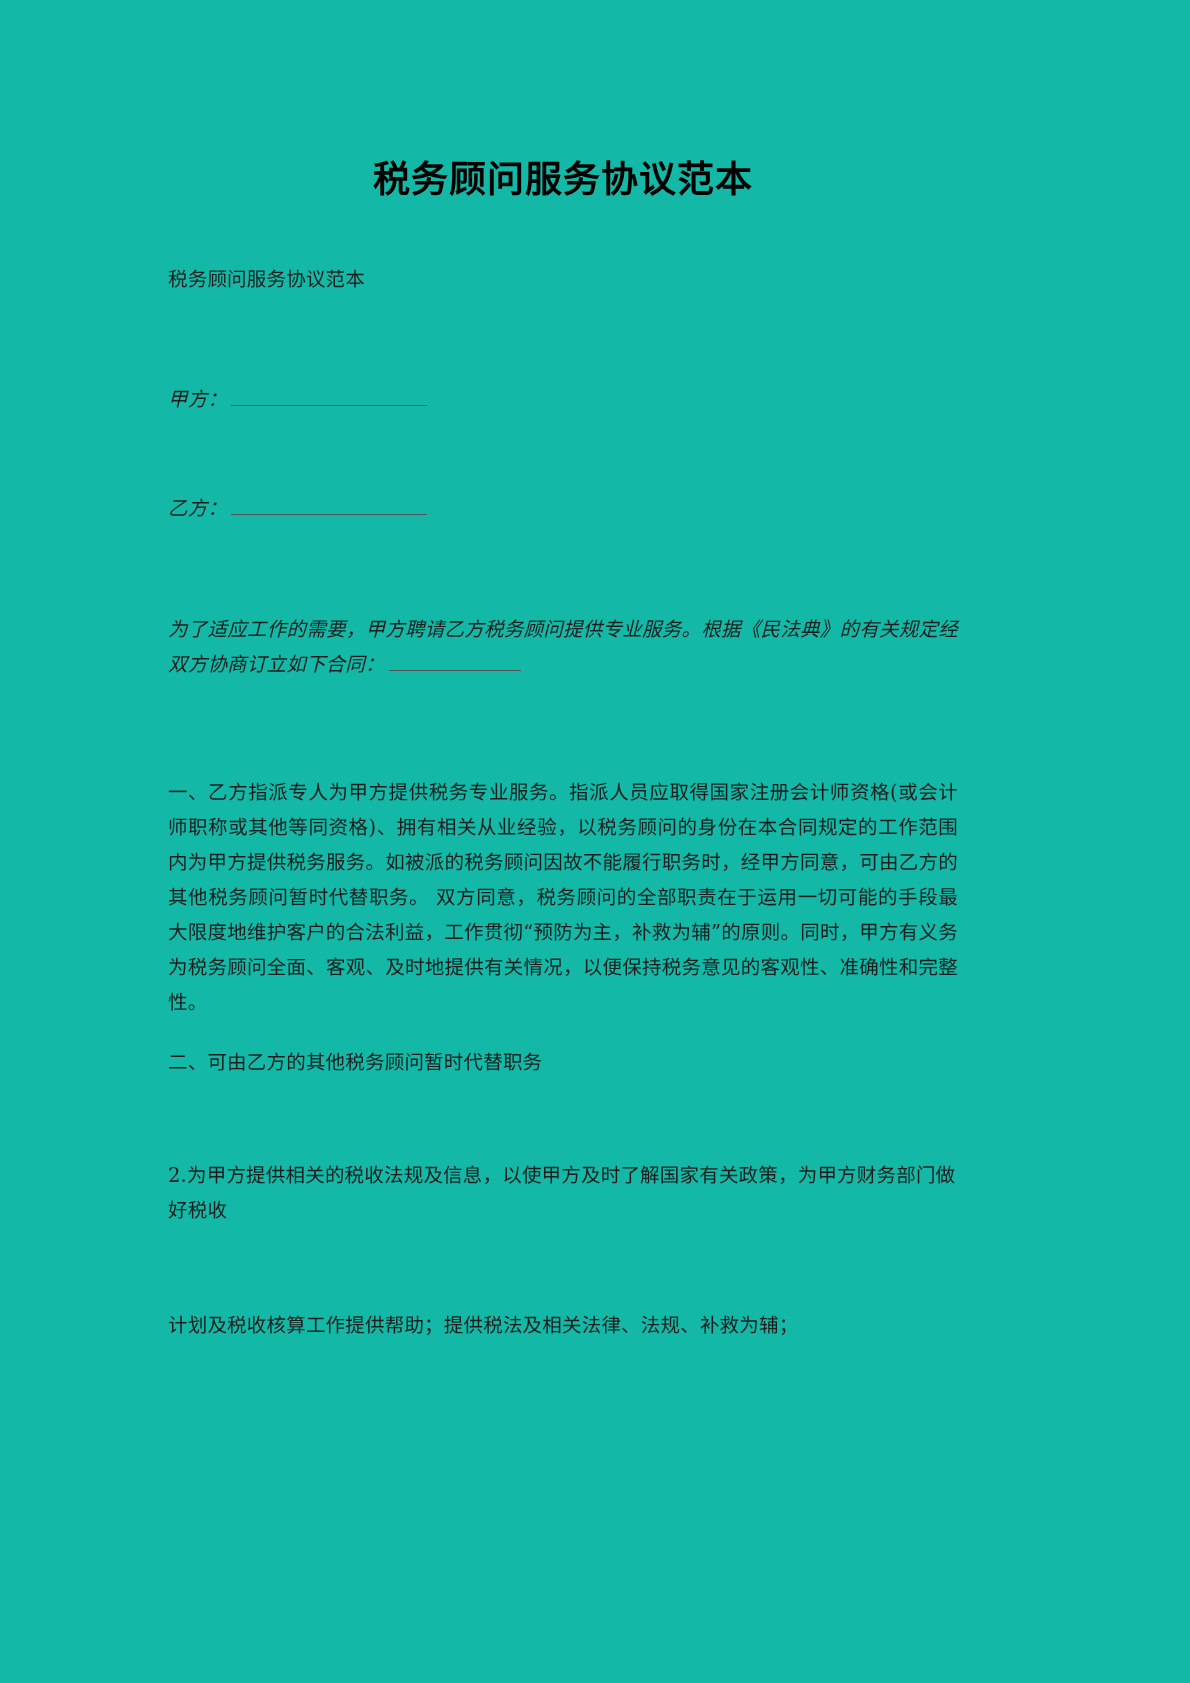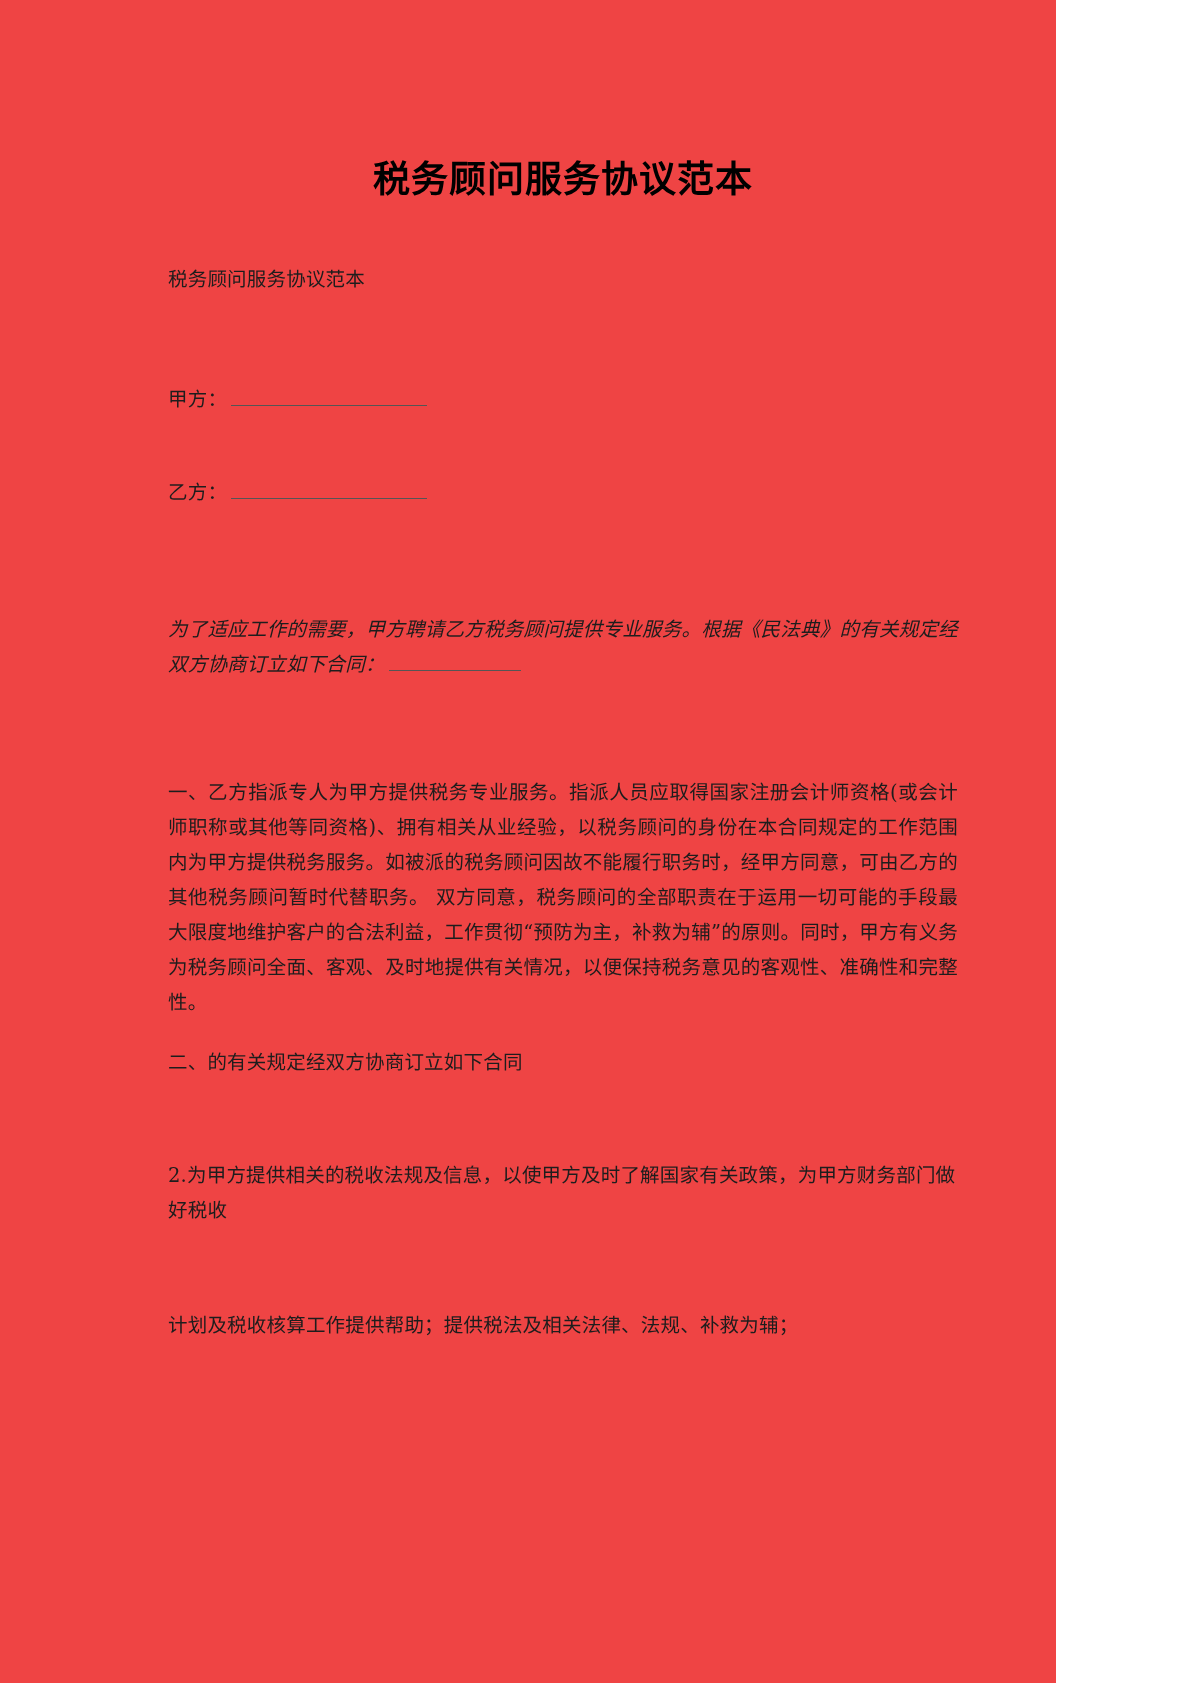--- a/index.html
+++ b/index.html
@@ -10,23 +10,23 @@
   }
   body {
     width: 1190px;
     height: 1683px;
     font-family: "DejaVu Serif", "Liberation Serif", serif;
     color: #1a1a1a;
     -webkit-font-smoothing: antialiased;
   }
   .page {
     position: relative;
-    width: 1056px;
+    width: 1190px;
     height: 1683px;
-    background: #ef4444;
+    background: #14b8a6;
     box-sizing: border-box;
     padding: 0;
     overflow: hidden;
   }
   .content {
     position: absolute;
     left: 168px;
     top: 0;
     width: 790px;
   }
@@ -68,41 +68,42 @@
     margin-left: 4px;
   }
   .fill-long {
     width: 196px;
   }
   .fill-mid {
     width: 132px;
   }
   .no-wrap-label {
     white-space: nowrap;
+    font-style: italic;
   }
 </style>
 </head>
 <body>
 
 <div class="page">
 
   <div class="content">
 
     <h1 class="doc-title">税务顾问服务协议范本</h1>
 
     <p class="para para-lead" style="top: 262px;">税务顾问服务协议范本</p>
 
     <p class="para para-lead" style="top: 382px;"><span class="no-wrap-label">甲方：</span><span class="fill-line fill-long"></span></p>
 
-    <p class="para para-lead" style="top: 475px;"><span class="no-wrap-label">乙方：</span><span class="fill-line fill-long"></span></p>
+    <p class="para para-lead" style="top: 491px;"><span class="no-wrap-label">乙方：</span><span class="fill-line fill-long"></span></p>
 
     <p class="para" style="top: 612px; font-style: italic;"><span>为了适应工作的需要，甲方聘请乙方税务顾问提供专业服务。根据《民法典》的有关规定经双方协商订立如下合同：</span><span class="fill-line fill-mid"></span></p>
 
     <p class="para" style="top: 775px;">一、乙方指派专人为甲方提供税务专业服务。指派人员应取得国家注册会计师资格(或会计师职称或其他等同资格)、拥有相关从业经验，以税务顾问的身份在本合同规定的工作范围内为甲方提供税务服务。如被派的税务顾问因故不能履行职务时，经甲方同意，可由乙方的其他税务顾问暂时代替职务。 双方同意，税务顾问的全部职责在于运用一切可能的手段最大限度地维护客户的合法利益，工作贯彻“预防为主，补救为辅”的原则。同时，甲方有义务为税务顾问全面、客观、及时地提供有关情况，以便保持税务意见的客观性、准确性和完整性。</p>
 
-    <p class="para para-lead" style="top: 1045px;">二、的有关规定经双方协商订立如下合同</p>
+    <p class="para para-lead" style="top: 1045px;">二、可由乙方的其他税务顾问暂时代替职务</p>
 
     <p class="para para-lead" style="top: 1158px;">2.为甲方提供相关的税收法规及信息，以使甲方及时了解国家有关政策，为甲方财务部门做好税收</p>
 
     <p class="para para-lead" style="top: 1308px;">计划及税收核算工作提供帮助；提供税法及相关法律、法规、补救为辅；</p>
 
   </div>
 </div>
 
 </body></html>

